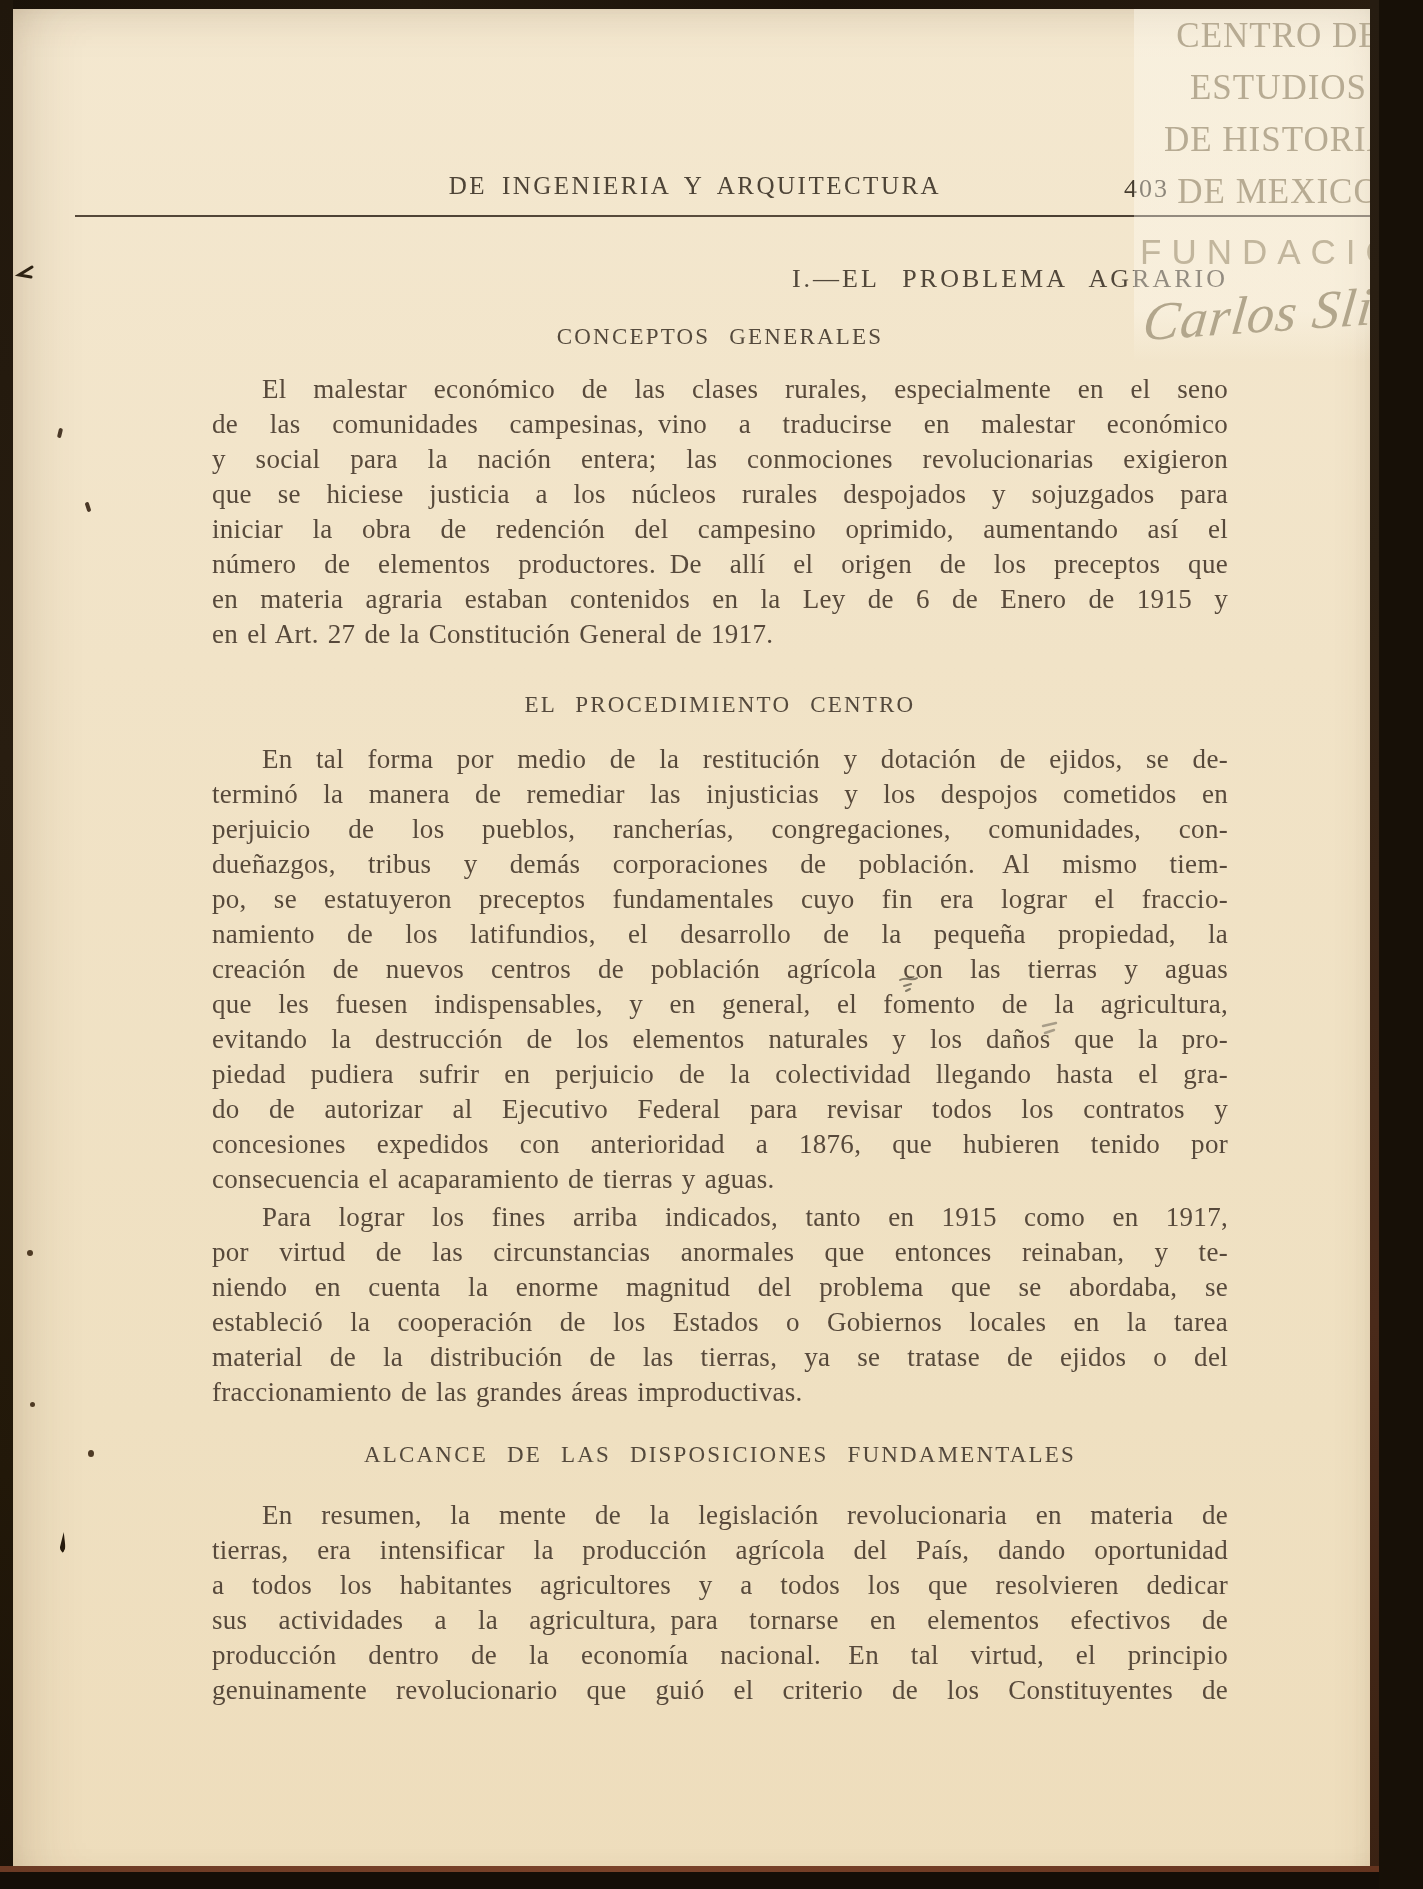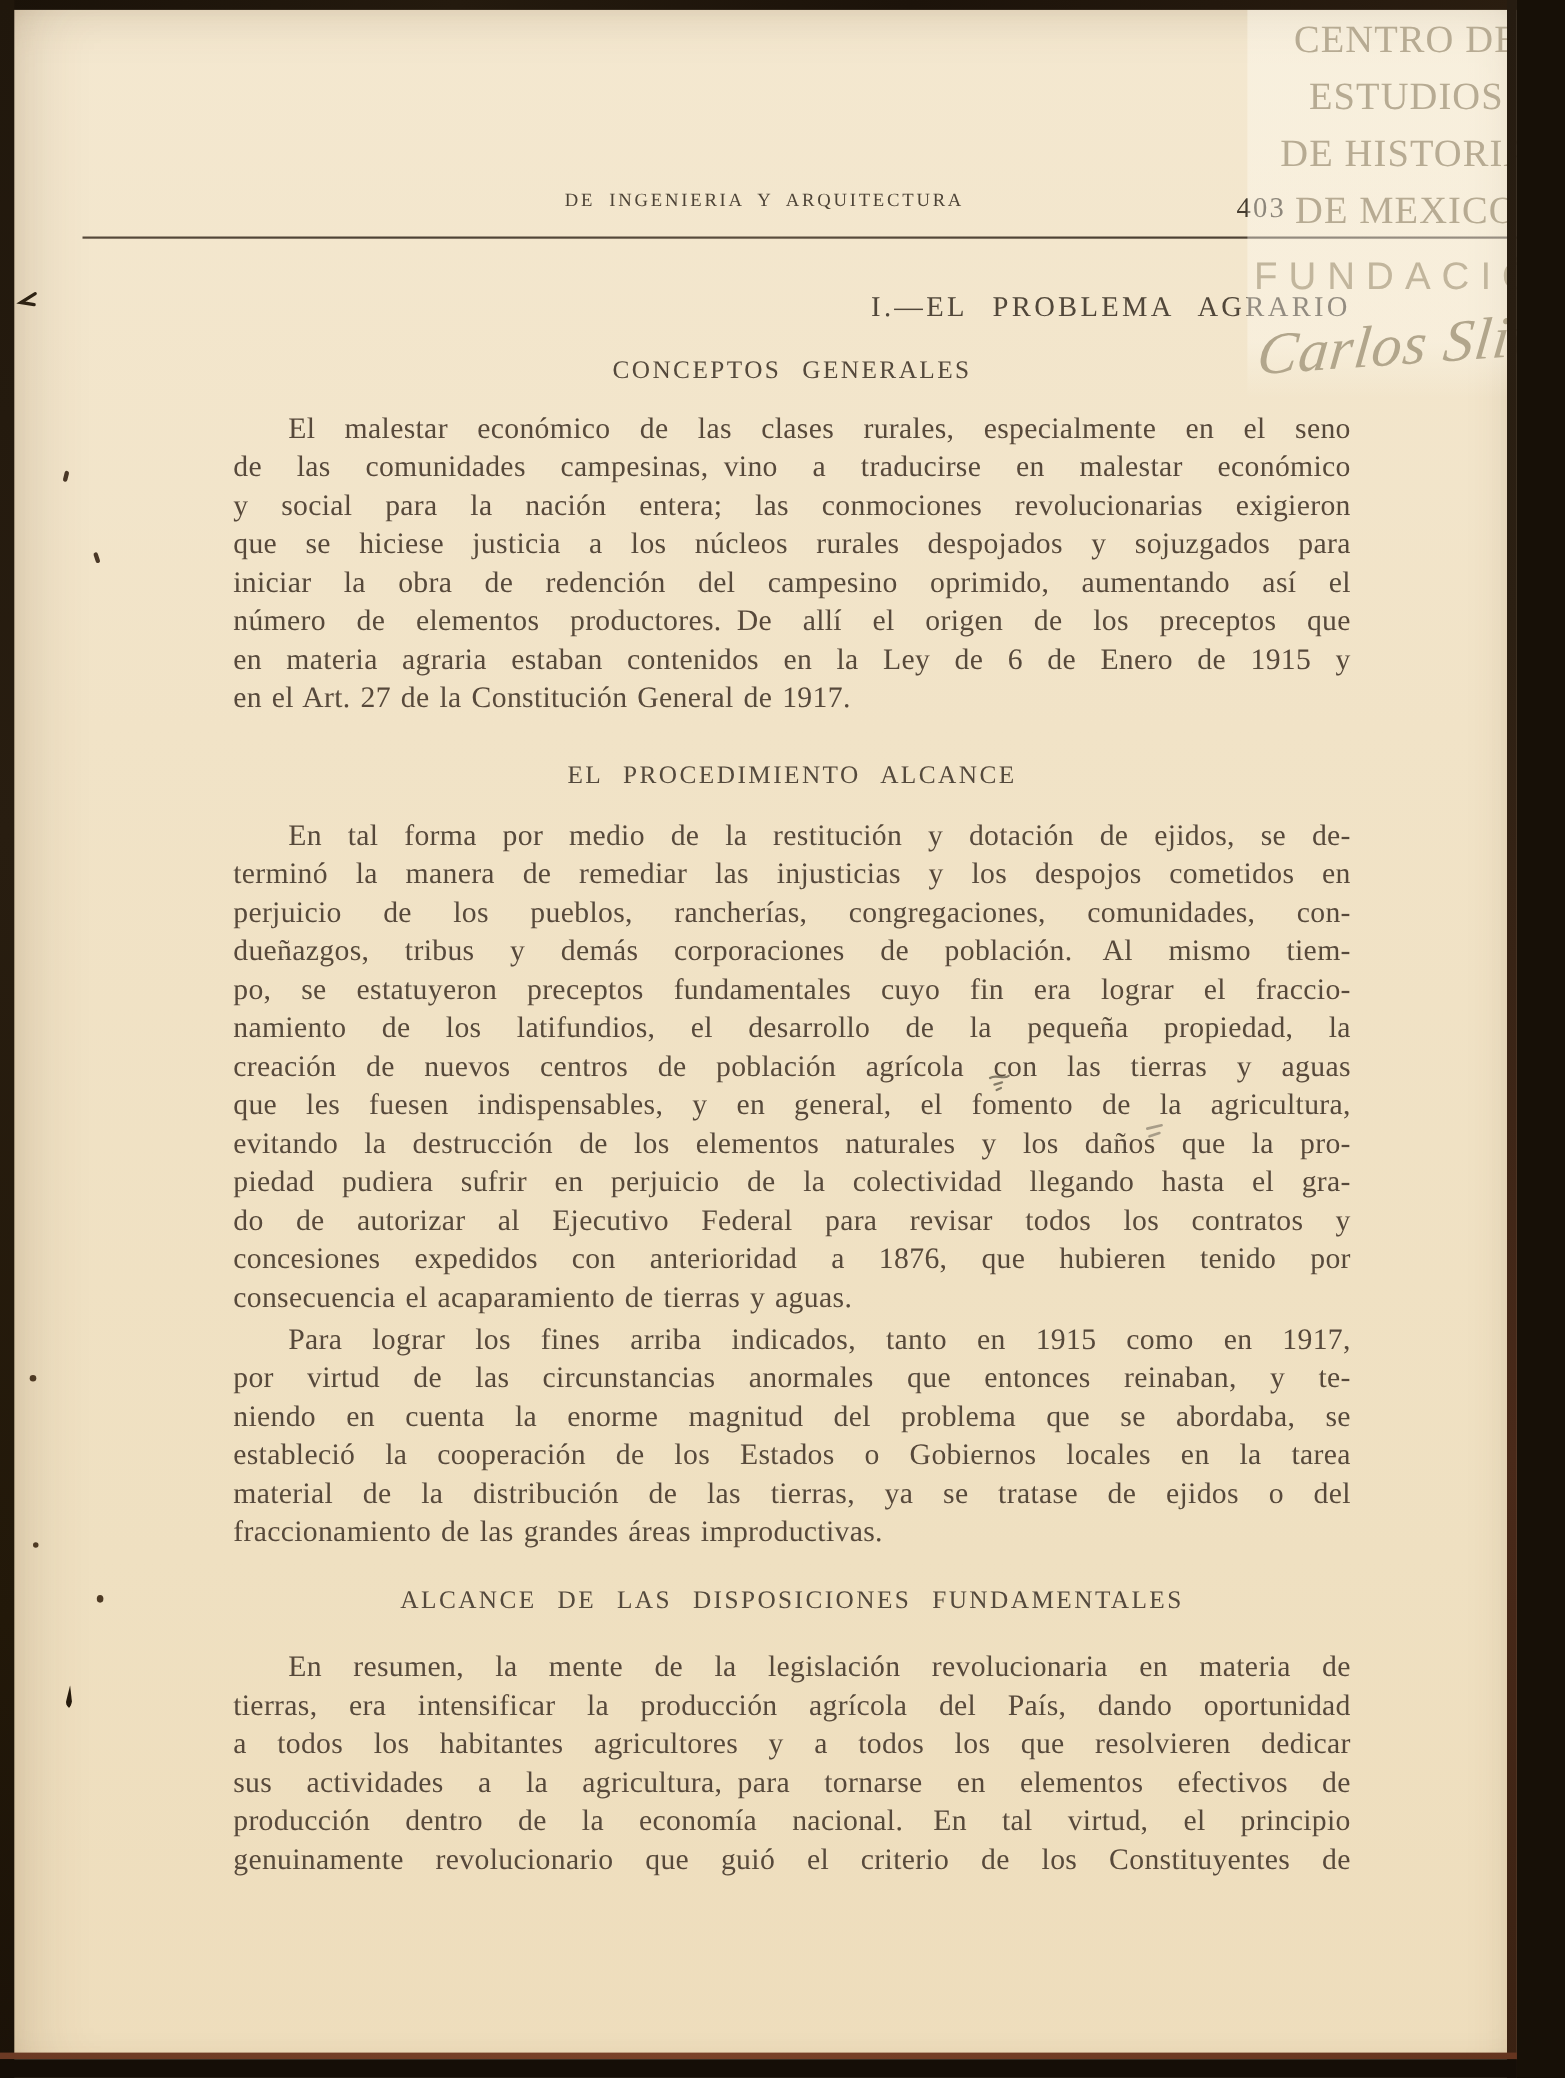--- a/index.html
+++ b/index.html
@@ -14,21 +14,21 @@
                     inset 0 -26px 50px -34px rgba(95,64,30,.18);}
   
   .edge{position:absolute;z-index:9;}
   .edge-top{left:0;top:0;width:100%;height:9px;background:linear-gradient(90deg,#1a1209 0%,#241a0e 30%,#1c130a 60%,#2a1d10 100%);}
   .edge-left{left:0;top:0;width:13px;height:100%;background:linear-gradient(180deg,#20170c 0%,#281d10 40%,#221809 78%,#1b1208 100%);}
   .edge-right{right:0;top:0;width:9px;height:100%;background:linear-gradient(180deg,#261c11 0%,#2c2013 30%,#4a2a1a 70%,#3a2213 100%);}
   .edge-bottom{left:0;bottom:0;width:100%;height:17px;background:#150e07;}
   .edge-bottom-line{left:0;bottom:17px;width:100%;height:6px;background:linear-gradient(90deg,#6b3a24 0%,#7a4229 45%,#64341f 100%);}
   
   .running{position:absolute;left:212px;top:172px;width:966px;text-align:center;
-           font-size:17px;letter-spacing:2.5px;word-spacing:6px;color:#4e4437;}
+           font-size:25px;letter-spacing:2.5px;word-spacing:6px;color:#4e4437;}
   .pnum{position:absolute;left:1124px;top:174px;font-size:26px;letter-spacing:2px;color:#453c2f;}
   .rule{position:absolute;left:75px;top:215px;width:1333px;height:2px;
         background:linear-gradient(90deg,#56493a 0%,#4c4134 22%,#5a4d3d 47%,#4a3f32 72%,#57493a 100%);}
   
   .title{position:absolute;left:212px;top:264px;width:1016px;text-align:right;
          font-size:26px;letter-spacing:3px;word-spacing:14px;color:#51473a;}
   .h{position:absolute;left:212px;width:1016px;text-align:center;
      font-size:23px;letter-spacing:2.2px;word-spacing:11px;color:#54493c;}
   .para{position:absolute;left:212px;width:1016px;color:#57493b;
         font-size:27px;line-height:35px;letter-spacing:.3px;word-spacing:2px;}
@@ -80,21 +80,21 @@
         <div class="line first">El malestar económico de las clases rurales, especialmente en el seno</div>
         <div class="line">de las comunidades campesinas, vino a traducirse en malestar económico</div>
         <div class="line">y social para la nación entera; las conmociones revolucionarias exigieron</div>
         <div class="line">que se hiciese justicia a los núcleos rurales despojados y sojuzgados para</div>
         <div class="line">iniciar la obra de redención del campesino oprimido, aumentando así el</div>
         <div class="line">número de elementos productores. De allí el origen de los preceptos que</div>
         <div class="line">en materia agraria estaban contenidos en la Ley de 6 de Enero de 1915 y</div>
         <div class="line noj">en el Art. 27 de la Constitución General de 1917.</div>
       </div>
 
-    <div class="h" style="top:692px">EL PROCEDIMIENTO ALCANCE</div>
+    <div class="h" style="top:692px">EL PROCEDIMIENTO CENTRO</div>
     <div class="para" style="top:742px">
         <div class="line first">En tal forma por medio de la restitución y dotación de ejidos, se de-</div>
         <div class="line">terminó la manera de remediar las injusticias y los despojos cometidos en</div>
         <div class="line">perjuicio de los pueblos, rancherías, congregaciones, comunidades, con-</div>
         <div class="line">dueñazgos, tribus y demás corporaciones de población. Al mismo tiem-</div>
         <div class="line">po, se estatuyeron preceptos fundamentales cuyo fin era lograr el fraccio-</div>
         <div class="line">namiento de los latifundios, el desarrollo de la pequeña propiedad, la</div>
         <div class="line">creación de nuevos centros de población agrícola con las tierras y aguas</div>
         <div class="line">que les fuesen indispensables, y en general, el fomento de la agricultura,</div>
         <div class="line">evitando la destrucción de los elementos naturales y los daños que la pro-</div>

